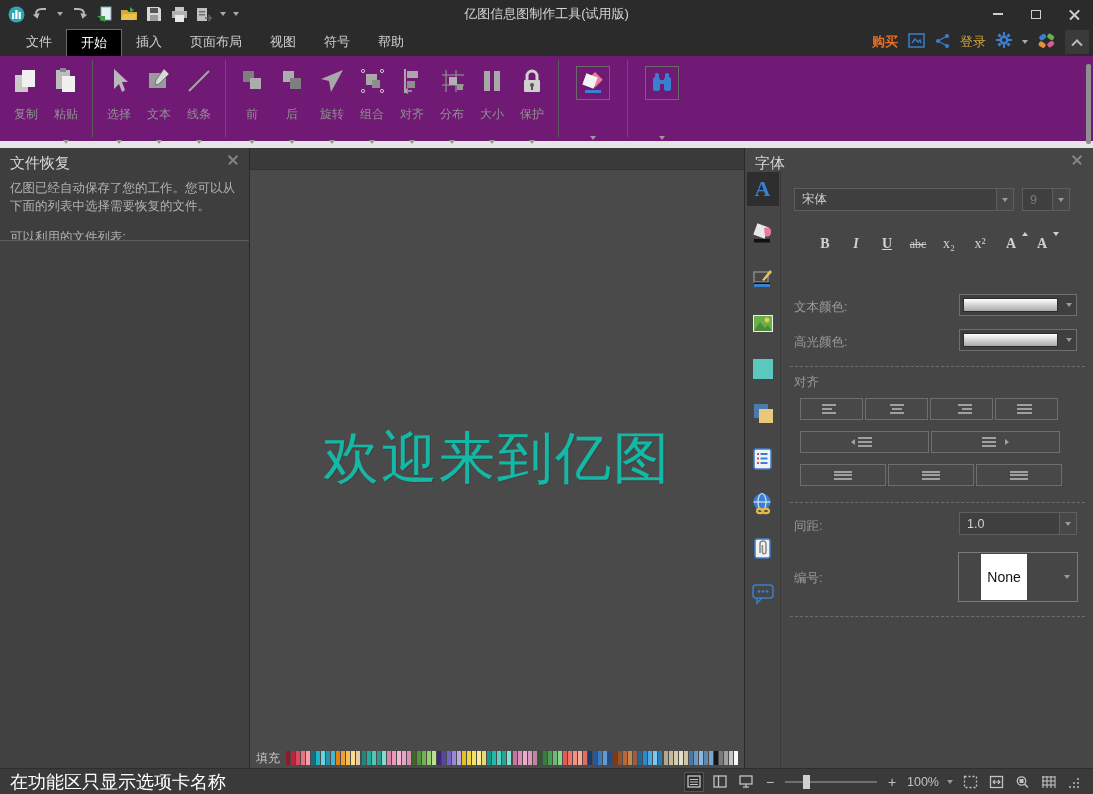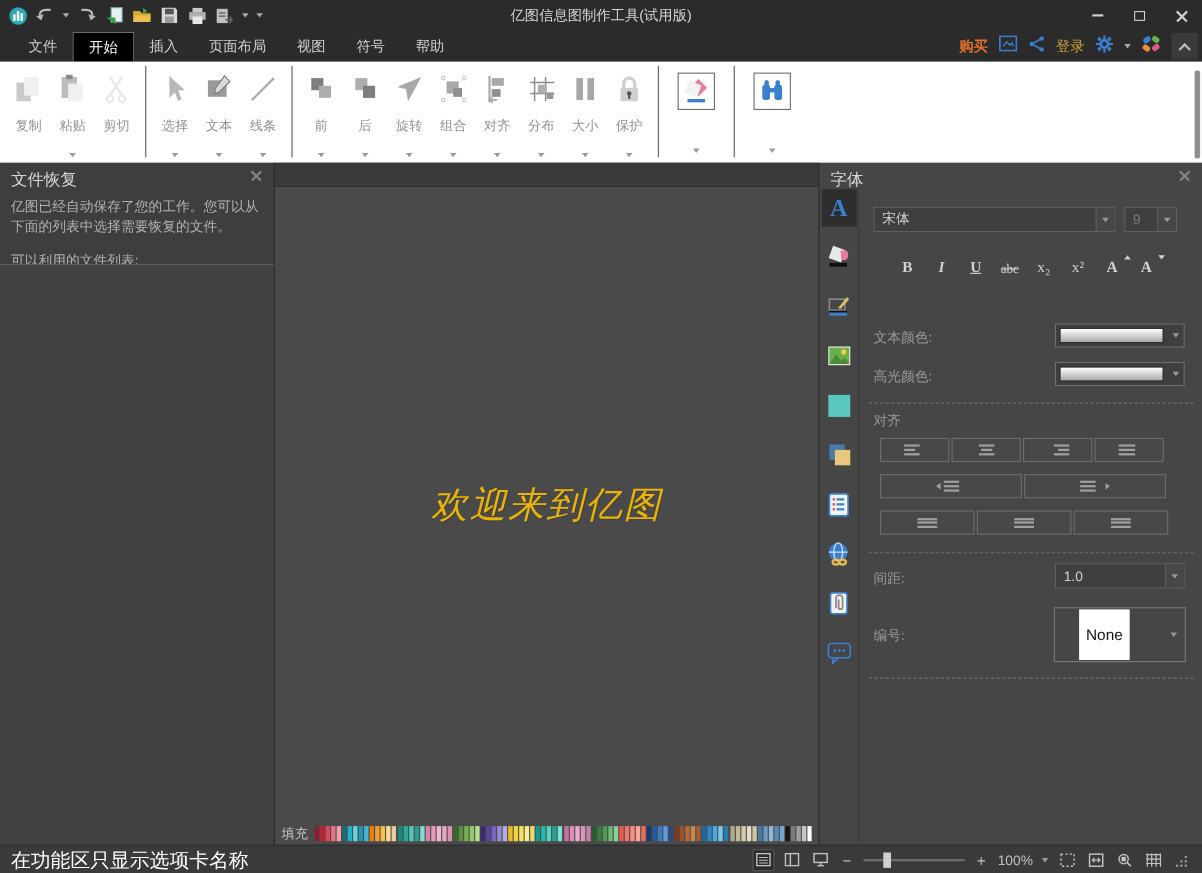--- a/index.html
+++ b/index.html
@@ -27,21 +27,21 @@
   .tabs { display:flex; align-items:flex-end; padding-left:12px; height:28px; }
   .tab { padding:5px 14px 6px; font-size:13px; color:#cfcfcf; height:27px; display:flex; align-items:center; }
   .tab.active { background:#000000; border:1px solid #6a6a6a; border-bottom:none; color:#ffffff; }
   .menubar-right { margin-left:auto; display:flex; align-items:center; gap:10px; padding-right:4px; height:28px; }
   .buy { color:#e2702a; font-size:13px; font-weight:bold; }
   .login { color:#cfa43a; font-size:13px; }
   .collapse-btn { width:24px; height:24px; background:#3a3a3a; display:flex; align-items:center; justify-content:center; }
   .chev-up { width:8px; height:8px; border-left:2px solid #bbb; border-top:2px solid #bbb; transform:rotate(45deg) translate(2px,2px); }
 
   
-  .ribbon { position:absolute; top:56px; left:0; right:0; height:92px; background:#ffffff; border-bottom:1px solid #e5e5e5; display:flex; }
+  .ribbon { position:absolute; top:56px; left:0; right:0; height:92px; background:#701a75; border-bottom:7px solid #e5e5e5; display:flex; }
   .rgroup { display:flex; padding:4px 6px 0; }
   .rsep { width:1px; background:#5a5a5a; margin:4px 0; }
   .rbtn { width:40px; display:flex; flex-direction:column; align-items:center; padding-top:4px; }
   .rbtn.wide { width:56px; }
   .ricon { height:36px; display:flex; align-items:center; justify-content:center; }
   .rlabel { font-size:12px; color:#919191; margin-top:6px; white-space:nowrap; }
   .rcaret { margin-top:7px; height:5px; }
   .caret { width:0; height:0; border-left:3.5px solid transparent; border-right:3.5px solid transparent; border-top:4px solid #9a9a9a; display:inline-block; }
   .boxbtn { width:34px; height:34px; border:1px solid #6a6a6a; display:flex; align-items:center; justify-content:center; margin-top:2px; }
   .ribbon-scroll { position:absolute; right:2px; top:8px; width:5px; height:80px; background:#8f8f8f; border-radius:2px; }
@@ -54,21 +54,21 @@
   .close-x { position:relative; width:12px; height:12px; opacity:.75; }
   .close-x::before,.close-x::after { content:""; position:absolute; left:0; top:5px; width:12px; height:1.5px; background:#9a9a9a; }
   .close-x::before { transform:rotate(45deg);} .close-x::after { transform:rotate(-45deg);}
   .recovery-desc { padding:4px 10px 0; font-size:12.5px; line-height:1.45; color:#b2b2b2; }
   .recovery-listlabel { padding:14px 10px 8px; font-size:12.5px; color:#b2b2b2; }
   .recovery-list { position:absolute; left:0; right:0; top:92px; bottom:0; border-top:1px solid #5c5c5c; background:#414141; }
 
   .canvas { flex:1; background:#4a4a4a; position:relative; display:flex; flex-direction:column; }
   .canvas-topstrip { height:22px; background:#3a3a3a; border-bottom:1px solid #333; }
   .canvas-center { flex:1; display:flex; align-items:center; justify-content:center; }
-  .welcome { font-size:33px; color:#eab308; letter-spacing:2px; text-shadow:1px 1px 0 #424242;font-style:italic; }
+  .welcome { font-size:56px; color:#14b8a6; letter-spacing:2px; text-shadow:1px 1px 0 #424242; }
   .fill-row { height:20px; display:flex; align-items:center; padding-left:6px; gap:6px; }
   .fill-label { font-size:12px; color:#c6c6c6; }
   .swatch-strip { display:flex; justify-content:space-between; width:452px; height:14px; overflow:hidden; }
   .swgroup { display:flex; gap:1px; }
   .sw { display:inline-block; width:4px; height:14px; }
 
   
   .right-panel { width:349px; background:#464646; position:relative; border-left:1px solid #2a2a2a; }
   .vstrip { position:absolute; left:0; top:24px; bottom:0; width:36px; border-right:1px solid #3a3a3a; display:flex; flex-direction:column; align-items:center; }
   .vicon { width:32px; height:34px; display:flex; align-items:center; justify-content:center; margin-bottom:11px; }
@@ -274,30 +274,20 @@
         <span class="ricon">
             <svg width="28" height="30">
               <rect x="4" y="3" width="14" height="19" fill="#bdbdbd"></rect>
               <rect x="8" y="1" width="6" height="4" fill="#8a8a8a"></rect>
               <rect x="10" y="9" width="13" height="16" fill="#f0f0f0"></rect>
             </svg>
           </span>
         <span class="rlabel">粘贴</span>
         <span class="rcaret"><span class="caret"></span></span>
       </div>
-      <div class="rbtn">
-        <span class="ricon">
-            <svg width="28" height="30">
-              <path d="M8 3 L19 20 M19 3 L8 20" stroke="#e8e8e8" stroke-width="2.2"></path>
-              <circle cx="8" cy="23" r="3" fill="none" stroke="#e8e8e8" stroke-width="2"></circle>
-              <circle cx="19" cy="23" r="3" fill="none" stroke="#e8e8e8" stroke-width="2"></circle>
-            </svg>
-          </span>
-        <span class="rlabel">剪切</span>
-      </div>
     </div>
     <div class="rsep"></div>
     <div class="rgroup">
       <div class="rbtn">
         <span class="ricon">
             <svg width="28" height="30">
               <path d="M9 2 L9 22 L14 17 L17 25 L20 23 L17 15 L23 15 Z" fill="#b8b8b8"></path>
             </svg>
           </span>
         <span class="rlabel">选择</span>

